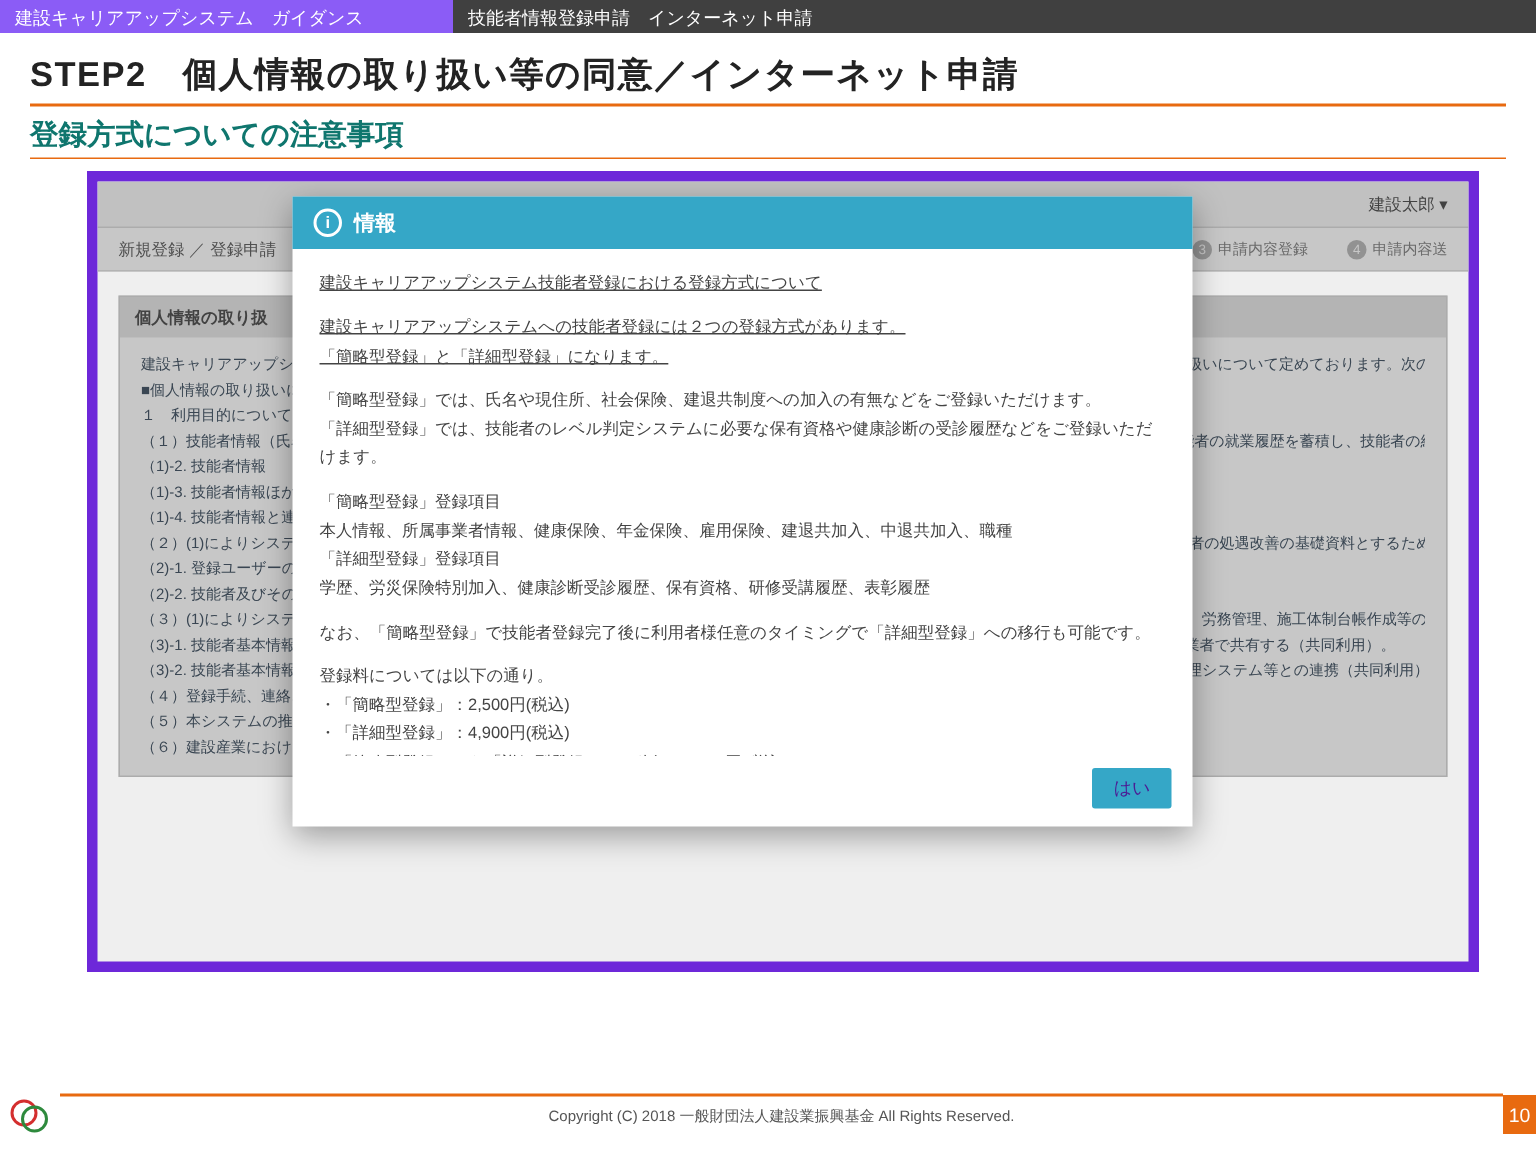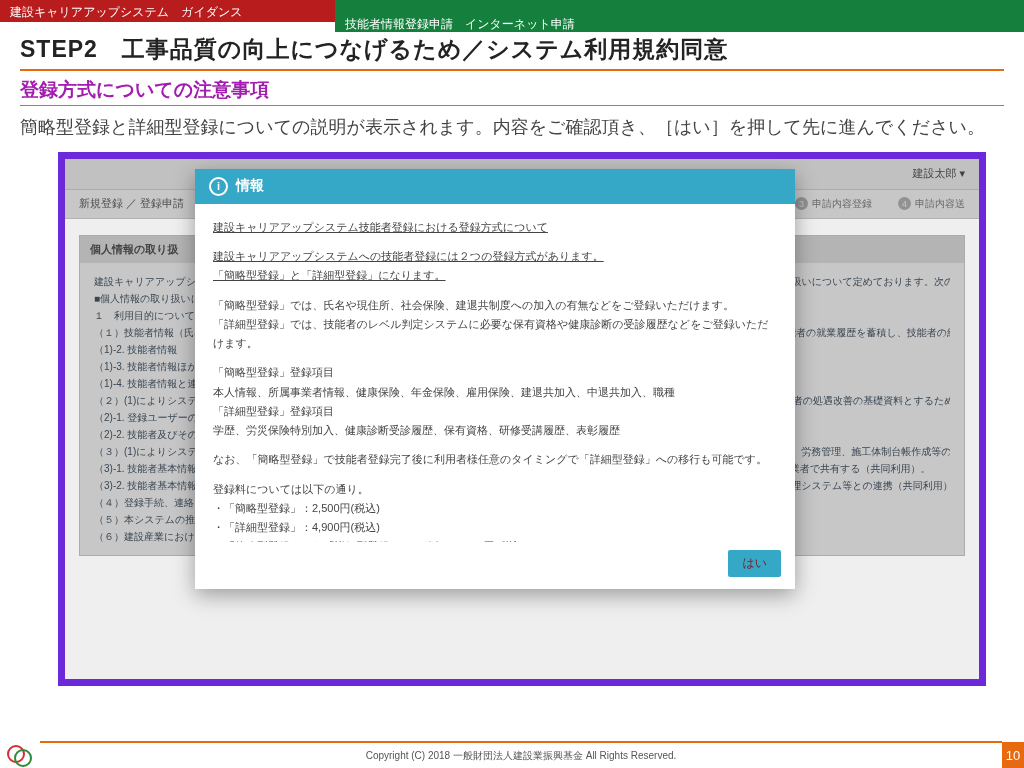--- a/index.html
+++ b/index.html
@@ -1,59 +1,58 @@
 <!DOCTYPE html>
 <html><head>
 <meta charset="utf-8">
 <style>
   html,body{margin:0;padding:0;width:1024px;height:768px;font-family:"Hiragino Kaku Gothic ProN","Yu Gothic","Meiryo",sans-serif;color:#333;background:#fff;overflow:hidden}
   .top-bar{display:flex;height:22px;font-size:12px;color:#fff}
-  .top-bar .seg1{background:#b91c1c;width:335px;padding:4px 10px;box-sizing:border-box}
-  .top-bar .seg2{background:#15803d;flex:1;padding:16px 10px;box-sizing:border-box}
+  .top-bar .seg1{background:#8b5cf6;width:302px;padding:4px 10px;box-sizing:border-box}
+  .top-bar .seg2{background:#404040;flex:1;padding:4px 10px;box-sizing:border-box}
   .page{padding:8px 20px 0 20px}
   .step-title{font-size:23px;font-weight:800;color:#232323;margin:4px 0 6px 0;border-bottom:2px solid #e86a10;padding-bottom:4px;letter-spacing:1px}
-  .sub-title{font-size:19px;font-weight:800;color:#a21caf;margin:6px 0 8px 0;border-bottom:1px solid #e86a10;padding-bottom:2px}
+  .sub-title{font-size:19px;font-weight:800;color:#0f766e;margin:6px 0 8px 0;border-bottom:1px solid #e86a10;padding-bottom:2px}
   .lead{font-size:18px;color:#444;line-height:1.55;margin:6px 0 10px 0}
   .shot-wrap{position:relative;margin:0 18px 0 38px;border:7px solid #6d28d9;height:520px;overflow:hidden;background:#efefef}
   .bg{position:absolute;inset:0;filter:brightness(.78)}
   .bg .bg-top{height:30px;background:#f7f7f7;border-bottom:1px solid #ddd;display:flex;justify-content:flex-end;align-items:center;padding:0 14px;font-size:11px;color:#555}
   .bg .crumb{height:28px;background:#fff;border-bottom:1px solid #e5e5e5;display:flex;align-items:center;padding:0 14px;font-size:11px;color:#666;justify-content:space-between}
   .bg .steps{display:flex;gap:26px;font-size:10px;color:#888;align-items:center}
   .bg .steps .c{width:13px;height:13px;border-radius:50%;background:#bbb;color:#fff;display:inline-flex;align-items:center;justify-content:center;margin-right:4px;font-size:9px}
   .bg .panel{margin:16px 14px;background:#fff;border:1px solid #ddd}
   .bg .panel-h{background:#e7e7e7;padding:6px 10px;font-size:11px;font-weight:700;color:#555}
   .bg .panel-b{padding:10px 14px;font-size:10px;color:#4a5a6a;line-height:1.7}
   .bg .panel-b div{white-space:nowrap;overflow:hidden;text-overflow:clip}
   .modal{position:absolute;left:130px;top:10px;width:600px;background:#fff;box-shadow:0 6px 20px rgba(0,0,0,.35)}
   .modal-h{background:#35a7c7;color:#fff;padding:8px 14px;font-size:14px;font-weight:700;display:flex;align-items:center;gap:8px}
   .modal-h .ico{width:15px;height:15px;border:2px solid #fff;border-radius:50%;display:inline-flex;align-items:center;justify-content:center;font-size:11px;font-weight:900}
   .modal-b{padding:14px 18px;font-size:11px;color:#444;line-height:1.75;max-height:310px;overflow:hidden}
   .modal-b p{margin:0 0 10px 0}
   .modal-f{padding:8px 14px 12px 14px;display:flex;justify-content:flex-end}
-  .btn-yes{background:#35a7c7;color:#7f1d1d;border:none;padding:5px 14px;font-size:12px;border-radius:2px;cursor:pointer}
-  .footer{position:absolute;bottom:0;left:0;right:0;height:26px;display:flex;align-items:center}
+  .btn-yes{background:#35a7c7;color:#4c1d95;border:none;padding:5px 14px;font-size:12px;border-radius:2px;cursor:pointer}
+  .footer{position:absolute;bottom:12px;left:0;right:0;height:26px;display:flex;align-items:center}
   .footer .logo{width:40px;height:26px;display:flex;align-items:center;justify-content:center}
   .footer .logo-g{position:relative;width:26px;height:20px}
   .footer .logo-g .r{position:absolute;left:0;top:0;width:14px;height:14px;border:2px solid #d42e2e;border-radius:50%}
   .footer .logo-g .g{position:absolute;left:7px;top:4px;width:14px;height:14px;border:2px solid #2e8a3d;border-radius:50%}
   .footer .cp{flex:1;text-align:center;font-size:10px;color:#555;border-top:2px solid #e86a10;height:100%;display:flex;align-items:center;justify-content:center}
   .footer .pg{width:22px;background:#e86a10;color:#fff;display:flex;align-items:center;justify-content:center;font-size:13px;height:100%}
 </style>
 </head>
 <body>
 
 <div class="top-bar">
   <div class="seg1">建設キャリアアップシステム　ガイダンス</div>
   <div class="seg2">技能者情報登録申請　インターネット申請</div>
 </div>
 
 <div class="page">
-  <div class="step-title">STEP2　工事品質の向上につなげるため／システム利用規約同意</div>
+  <div class="step-title">STEP2　個人情報の取り扱い等の同意／インターネット申請</div>
   <div class="sub-title">登録方式についての注意事項</div>
-  <div class="lead">簡略型登録と詳細型登録についての説明が表示されます。内容をご確認頂き、［はい］を押して先に進んでください。</div>
 
   <div class="shot-wrap">
     <div class="bg">
       <div class="bg-top">
         <span>建設太郎 ▾</span>
       </div>
       <div class="crumb">
         <span>新規登録 ／ 登録申請</span>
         <span class="steps">
           <span><span class="c">1</span><span>利用規約同意</span></span>

